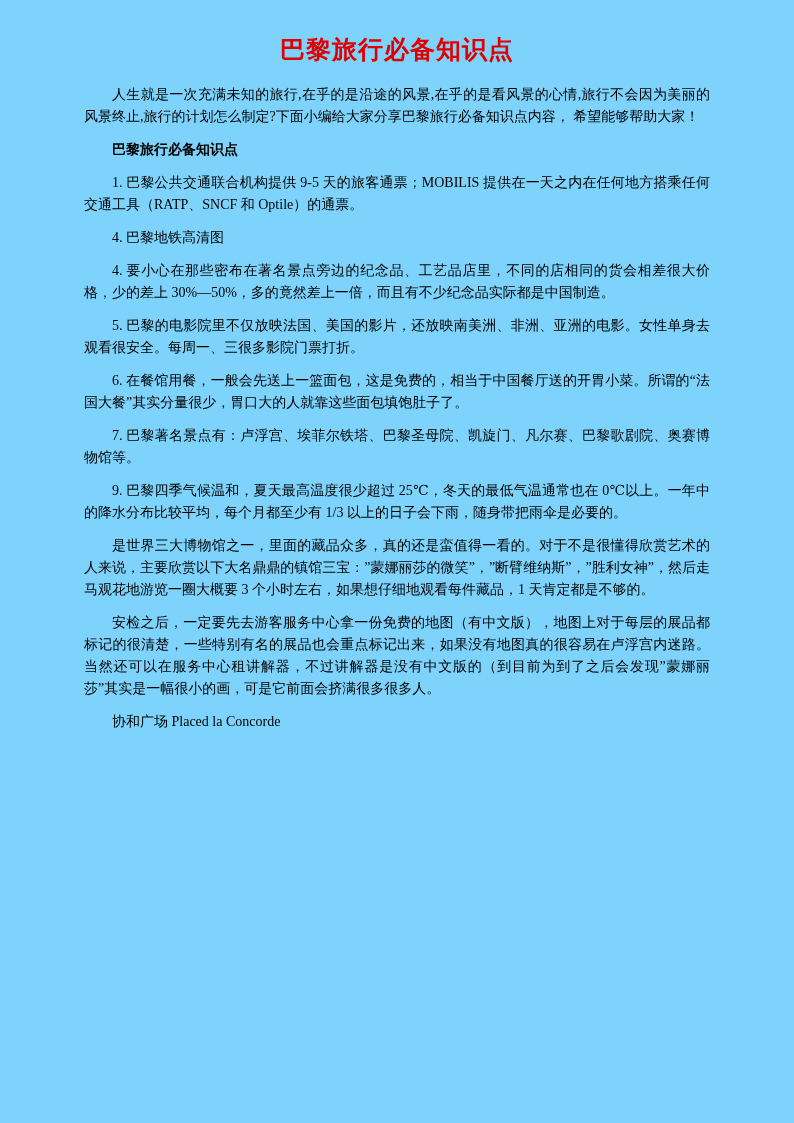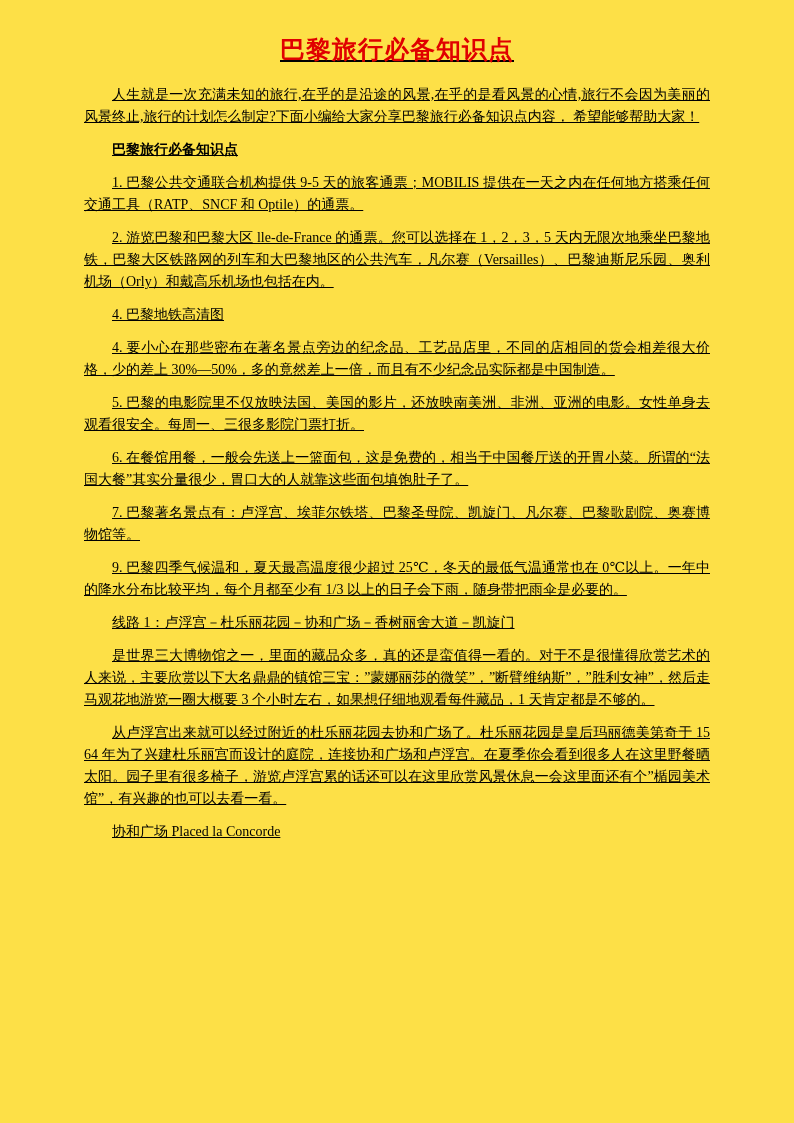--- a/index.html
+++ b/index.html
@@ -34,37 +34,35 @@
     text-indent: 2em;
     word-break: break-all;
   }
   .para.bold {
     font-weight: 700;
   }
 </style>
 </head>
 <body>
 
-<div class="page" style="background: #fde047; color: rgb(0, 0, 0); text-decoration: underline;">
+<div class="page" style="background: #7dd3fc; color: rgb(0, 0, 0);">
   <h1 class="doc-title" style="color: rgb(224, 0, 0);">巴黎旅行必备知识点</h1>
 
   <p class="para">人生就是一次充满未知的旅行,在乎的是沿途的风景,在乎的是看风景的心情,旅行不会因为美丽的风景终止,旅行的计划怎么制定?下面小编给大家分享巴黎旅行必备知识点内容， 希望能够帮助大家！</p>
 
   <p class="para bold">巴黎旅行必备知识点</p>
 
   <p class="para">1. 巴黎公共交通联合机构提供 9-5 天的旅客通票；MOBILIS 提供在一天之内在任何地方搭乘任何交通工具（RATP、SNCF 和 Optile）的通票。</p>
-  <p class="para">2. 游览巴黎和巴黎大区 lle-de-France 的通票。您可以选择在 1，2，3，5 天内无限次地乘坐巴黎地铁，巴黎大区铁路网的列车和大巴黎地区的公共汽车，凡尔赛（Versailles）、巴黎迪斯尼乐园、奥利机场（Orly）和戴高乐机场也包括在内。</p>
   <p class="para">4. 巴黎地铁高清图</p>
   <p class="para">4. 要小心在那些密布在著名景点旁边的纪念品、工艺品店里，不同的店相同的货会相差很大价格，少的差上 30%—50%，多的竟然差上一倍，而且有不少纪念品实际都是中国制造。</p>
   <p class="para">5. 巴黎的电影院里不仅放映法国、美国的影片，还放映南美洲、非洲、亚洲的电影。女性单身去观看很安全。每周一、三很多影院门票打折。</p>
   <p class="para">6. 在餐馆用餐，一般会先送上一篮面包，这是免费的，相当于中国餐厅送的开胃小菜。所谓的“法国大餐”其实分量很少，胃口大的人就靠这些面包填饱肚子了。</p>
   <p class="para">7. 巴黎著名景点有：卢浮宫、埃菲尔铁塔、巴黎圣母院、凯旋门、凡尔赛、巴黎歌剧院、奥赛博物馆等。</p>
   <p class="para">9. 巴黎四季气候温和，夏天最高温度很少超过 25℃，冬天的最低气温通常也在 0℃以上。一年中的降水分布比较平均，每个月都至少有 1/3 以上的日子会下雨，随身带把雨伞是必要的。</p>
 
 
-  <p class="para">线路 1：卢浮宫－杜乐丽花园－协和广场－香树丽舍大道－凯旋门</p>
 
   <p class="para">是世界三大博物馆之一，里面的藏品众多，真的还是蛮值得一看的。对于不是很懂得欣赏艺术的人来说，主要欣赏以下大名鼎鼎的镇馆三宝：”蒙娜丽莎的微笑”，”断臂维纳斯”，”胜利女神”，然后走马观花地游览一圈大概要 3 个小时左右，如果想仔细地观看每件藏品，1 天肯定都是不够的。</p>
+  <p class="para">安检之后，一定要先去游客服务中心拿一份免费的地图（有中文版），地图上对于每层的展品都标记的很清楚，一些特别有名的展品也会重点标记出来，如果没有地图真的很容易在卢浮宫内迷路。当然还可以在服务中心租讲解器，不过讲解器是没有中文版的（到目前为到了之后会发现”蒙娜丽莎”其实是一幅很小的画，可是它前面会挤满很多很多人。</p>
 
-  <p class="para">从卢浮宫出来就可以经过附近的杜乐丽花园去协和广场了。杜乐丽花园是皇后玛丽德美第奇于 1564 年为了兴建杜乐丽宫而设计的庭院，连接协和广场和卢浮宫。在夏季你会看到很多人在这里野餐晒太阳。园子里有很多椅子，游览卢浮宫累的话还可以在这里欣赏风景休息一会这里面还有个”楯园美术馆”，有兴趣的也可以去看一看。</p>
 
   <p class="para">协和广场 Placed la Concorde</p>
 </div>
 
 </body></html>

